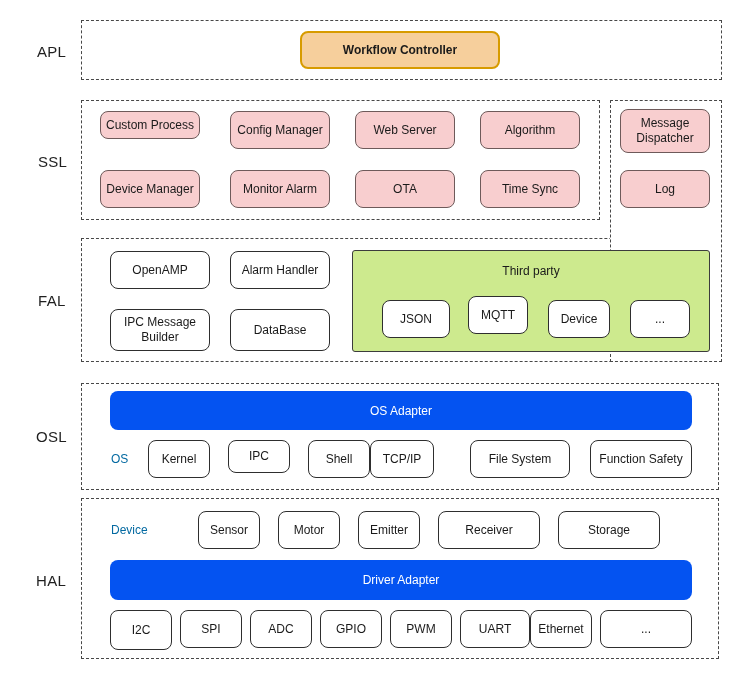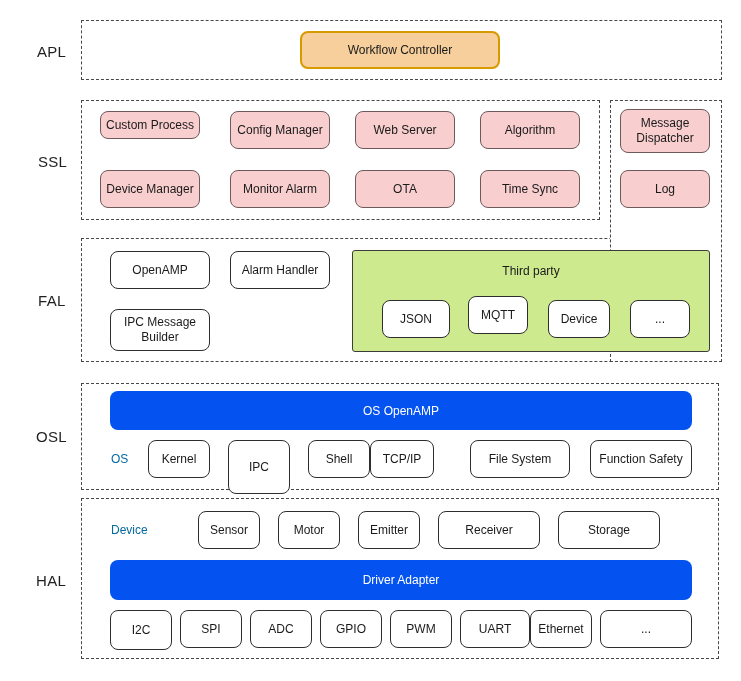--- a/index.html
+++ b/index.html
@@ -20,20 +20,21 @@
     border:1.5px solid var(--node-border,#2e2e2e);border-radius:8px;
     box-sizing:border-box;line-height:1.25;padding:2px 4px;z-index:4;
   }
   .pink{
     background:var(--pink-fill,#f8cecf);
     border:1px solid var(--pink-border,#6e5a5a);
   }
   .orange{
     background:var(--orange-fill,#f6cf9c);
     border:2px solid var(--orange-border,#d79b00);
+    font-weight:bold;
   }
   .bar{
     position:absolute;display:flex;align-items:center;justify-content:center;
     background:var(--blue-fill,#0453f1);color:#fff;font-size:12px;
     border-radius:8px;box-sizing:border-box;z-index:4;
   }
   .green-panel{
     position:absolute;background:var(--green-fill,#cdea8e);
     border:1px solid var(--green-border,#3c3c3c);border-radius:3px;z-index:3;
   }
@@ -77,33 +78,34 @@
   <div class="node pink" style="left:230px;top:170px;width:100px;height:38px">Monitor Alarm</div>
   <div class="node pink" style="left:355px;top:170px;width:100px;height:38px">OTA</div>
   <div class="node pink" style="left:480px;top:170px;width:100px;height:38px">Time Sync</div>
 
   <div class="node pink" style="left:620px;top:109px;width:90px;height:44px">Message Dispatcher</div>
   <div class="node pink" style="left:620px;top:170px;width:90px;height:38px">Log</div>
 
   <div class="node" style="left:110px;top:251px;width:100px;height:38px">OpenAMP</div>
   <div class="node" style="left:230px;top:251px;width:100px;height:38px">Alarm Handler</div>
   <div class="node" style="left:110px;top:309px;width:100px;height:42px">IPC Message Builder</div>
+  <div class="node" style="left:230px;top:309px;width:100px;height:42px">DataBase</div>
 
   <div class="green-panel" style="left:352px;top:250px;width:356px;height:100px">
     <div class="panel-title">Third party</div>
   </div>
   <div class="node" style="left:382px;top:300px;width:68px;height:38px">JSON</div>
   <div class="node" style="left:468px;top:296px;width:60px;height:38px">MQTT</div>
   <div class="node" style="left:548px;top:300px;width:62px;height:38px">Device</div>
   <div class="node" style="left:630px;top:300px;width:60px;height:38px">...</div>
 
-  <div class="bar" style="left:110px;top:391px;width:582px;height:39px">OS OpenAMP</div>
+  <div class="bar" style="left:110px;top:391px;width:582px;height:39px">OS Adapter</div>
   <div class="plain-label" style="left:111px;top:440px;height:38px">OS</div>
   <div class="node" style="left:148px;top:440px;width:62px;height:38px">Kernel</div>
-  <div class="node" style="left:228px;top:440px;width:62px;height:54px">IPC</div>
+  <div class="node" style="left:228px;top:440px;width:62px;height:33px">IPC</div>
   <div class="node" style="left:308px;top:440px;width:62px;height:38px">Shell</div>
   <div class="node" style="left:370px;top:440px;width:64px;height:38px">TCP/IP</div>
   <div class="node" style="left:470px;top:440px;width:100px;height:38px">File System</div>
   <div class="node" style="left:590px;top:440px;width:102px;height:38px">Function Safety</div>
 
   <div class="plain-label" style="left:111px;top:511px;height:38px">Device</div>
   <div class="node" style="left:198px;top:511px;width:62px;height:38px">Sensor</div>
   <div class="node" style="left:278px;top:511px;width:62px;height:38px">Motor</div>
   <div class="node" style="left:358px;top:511px;width:62px;height:38px">Emitter</div>
   <div class="node" style="left:438px;top:511px;width:102px;height:38px">Receiver</div>

